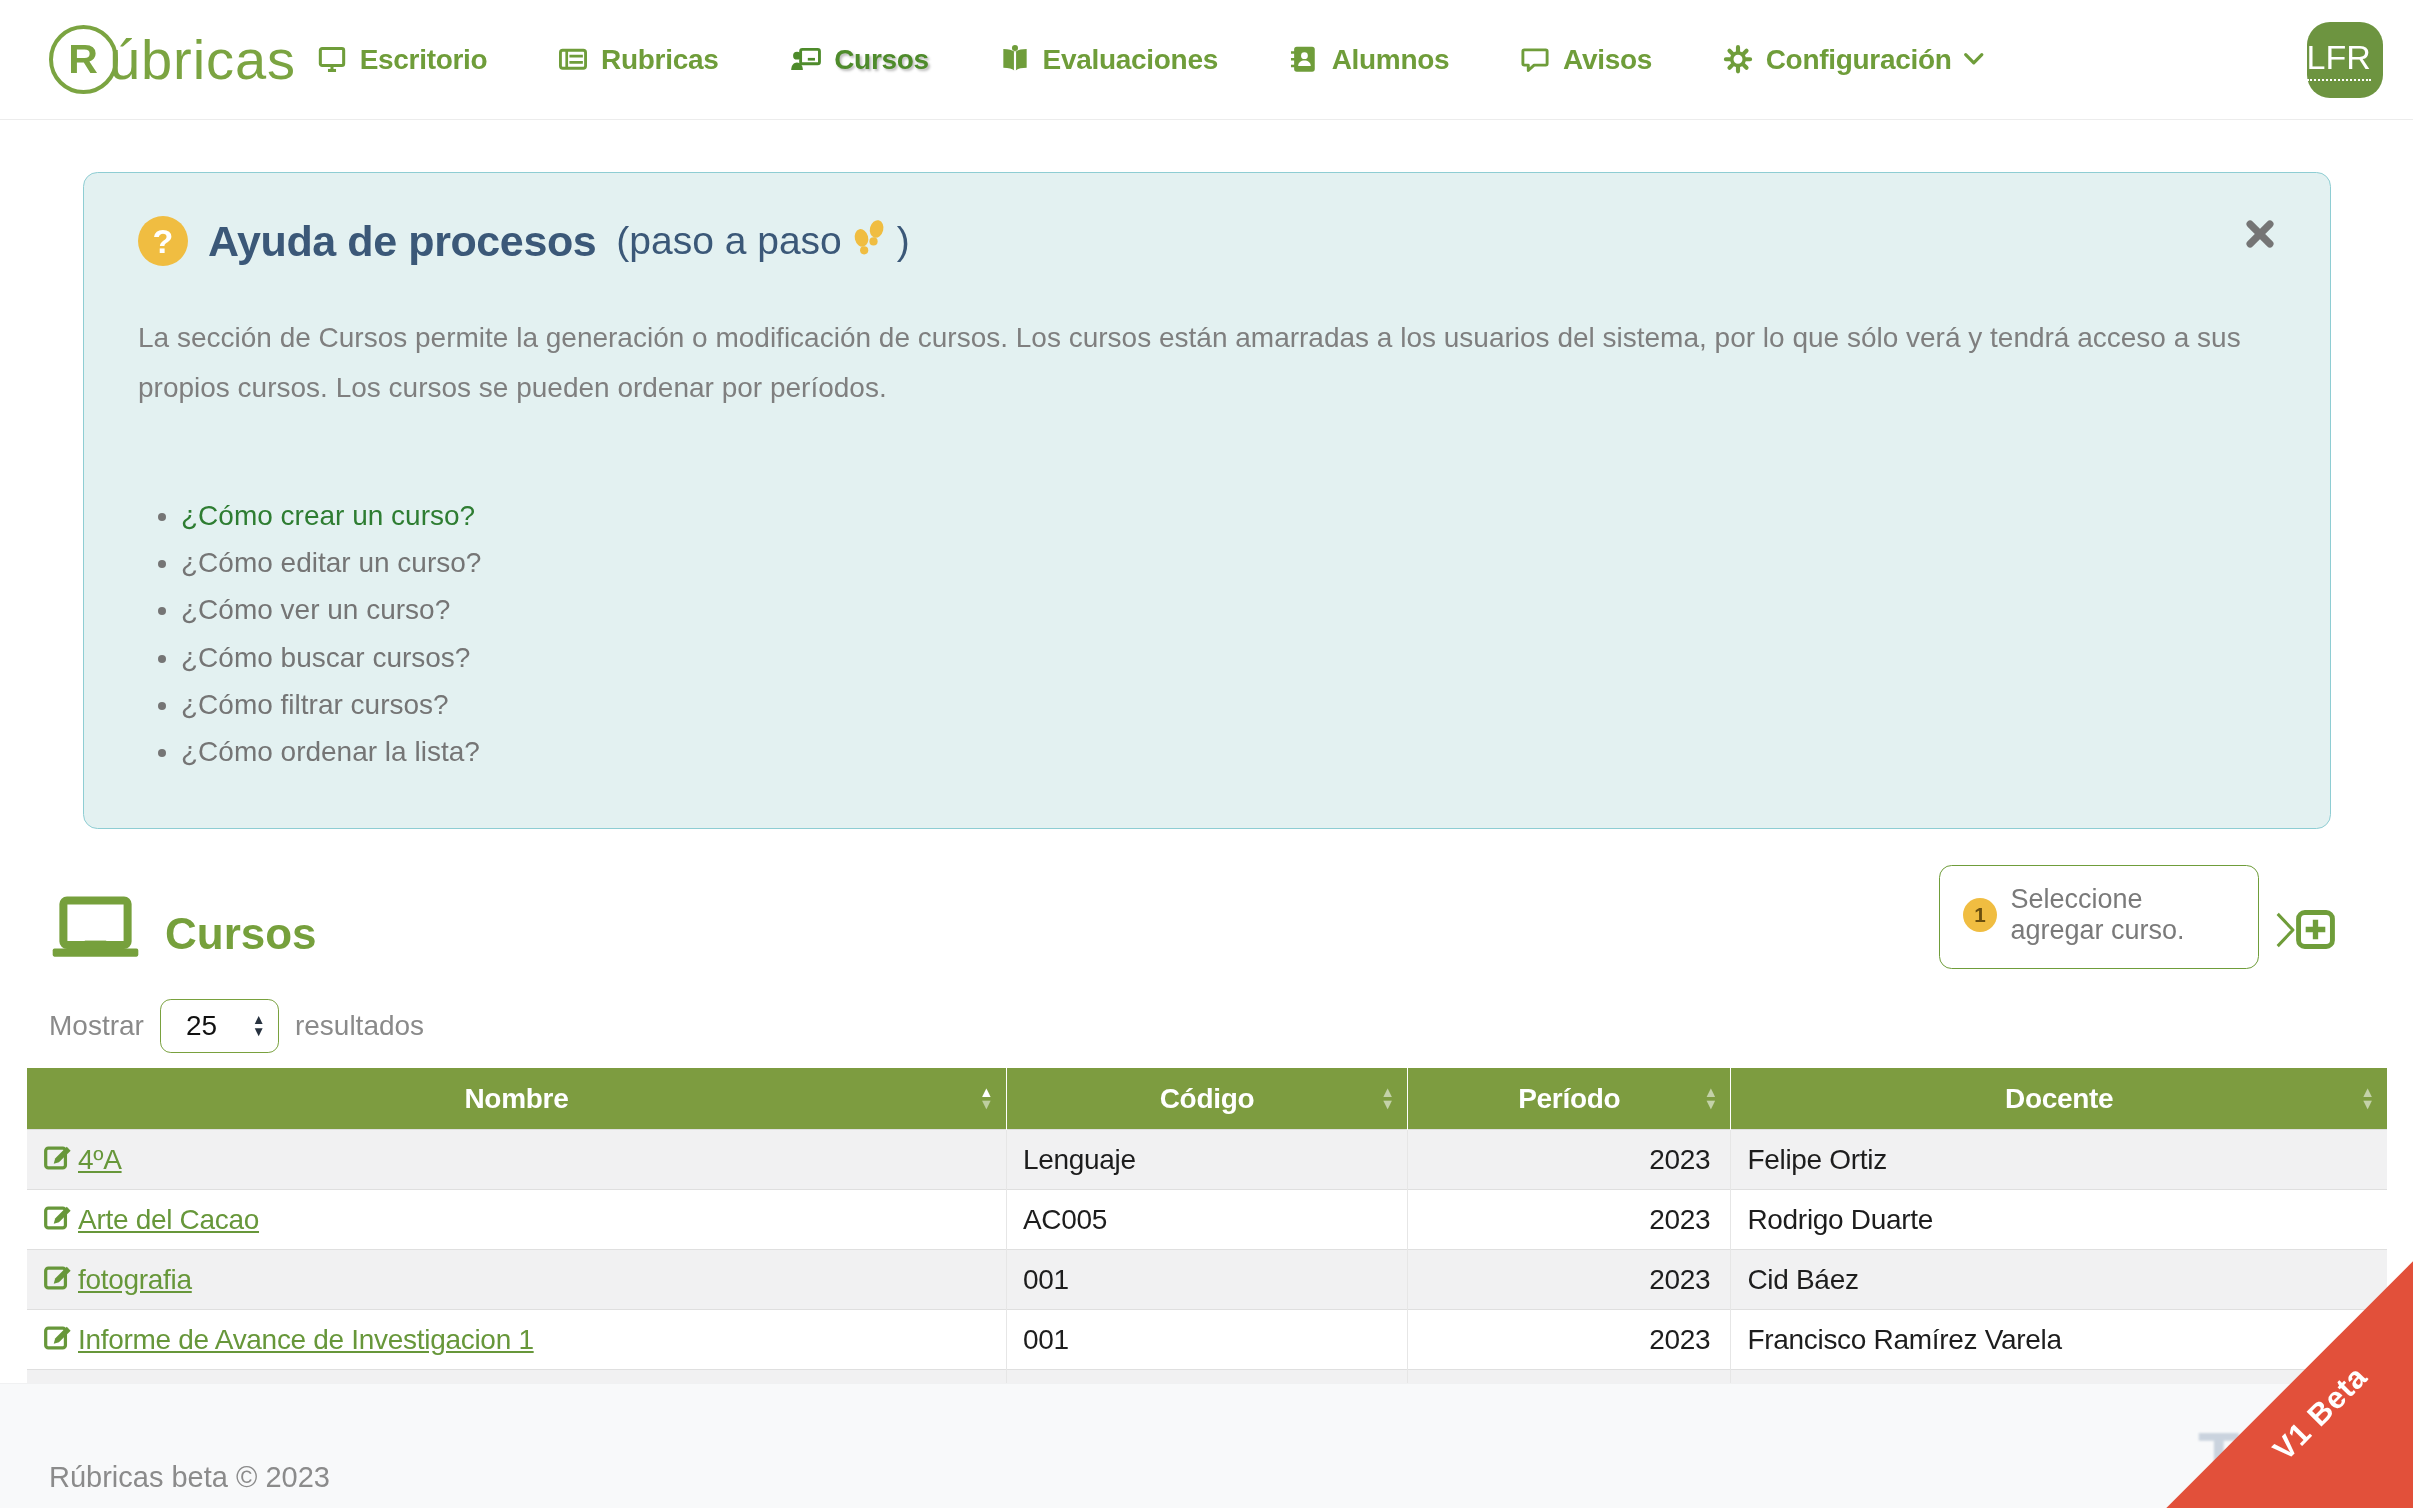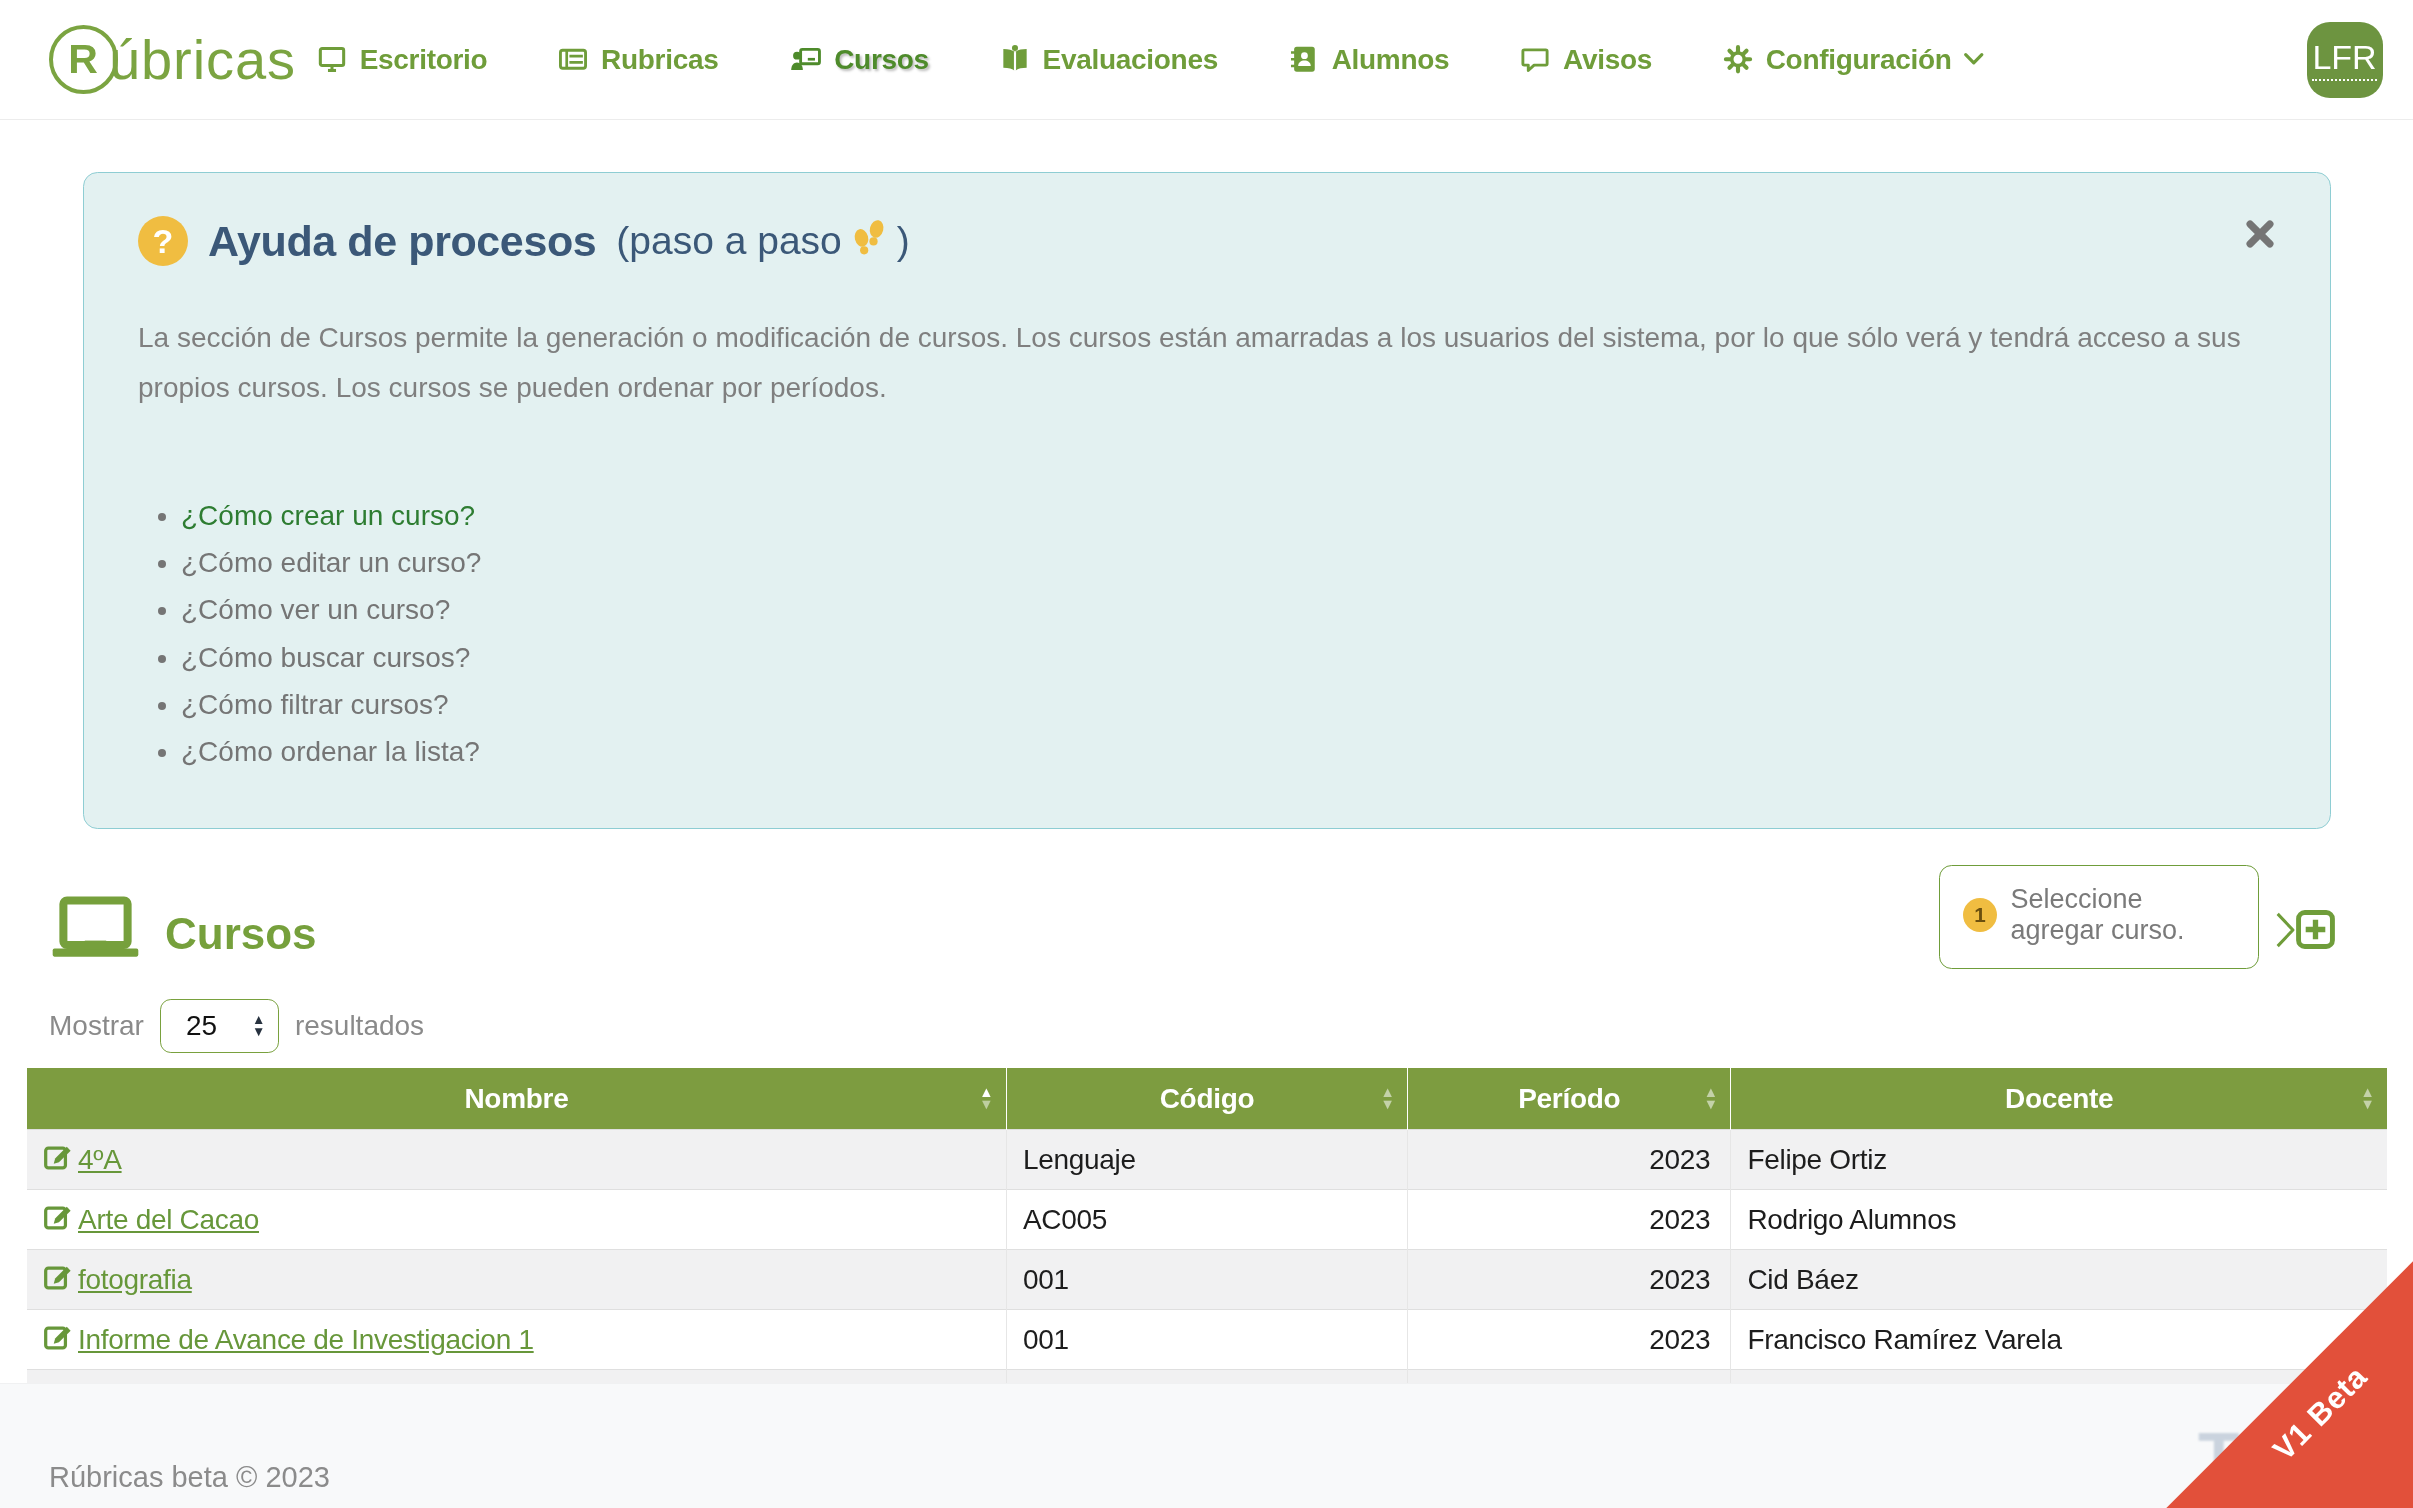--- a/index.html
+++ b/index.html
@@ -12,21 +12,21 @@
   .logo{position:absolute;left:49px;top:21.5px;height:75px;display:flex;align-items:center;
         color:#7ba441;font-size:56px;font-weight:400;letter-spacing:0.9px;}
   .logo-ring{display:inline-flex;align-items:center;justify-content:center;width:61px;height:61px;
         border:4.5px solid #7ba441;border-radius:50%;font-size:41px;font-weight:700;margin-right:-9px;}
   .nav{position:absolute;left:316px;top:0;height:119px;display:flex;align-items:center;gap:70px;}
   .nav-item{display:flex;align-items:center;gap:11.7px;color:#6f9d3a;font-size:28px;font-weight:700;
         letter-spacing:-0.3px;cursor:pointer;text-decoration:none;}
   .nav-item svg{display:block;}
   .nav-item.active{color:#4e8b2b;text-shadow:1.8px 1.8px 2.7px rgba(0,0,0,0.28);}
   .avatar{position:absolute;right:30.5px;top:21.5px;width:76px;height:76px;background:#6d9440;
-        border-radius:23px;display:flex;align-items:center;justify-content:center;cursor:pointer;}
+        border-radius:23px;display:flex;align-items:center;justify-content:flex-start;cursor:pointer;}
   .avatar span{color:#fff;font-size:34px;font-weight:500;border-bottom:2.7px dotted #fff;padding-bottom:2.7px;}
 
   
   .help-panel{position:absolute;left:83px;top:172px;width:2248px;height:657px;box-sizing:border-box;
         background:#e3f1f1;border:1.8px solid #8ecdd3;border-radius:14.4px;padding:43px 54px;z-index:2;}
   .help-header{display:flex;align-items:center;gap:20px;}
   .q-icon{width:50px;height:50px;border-radius:50%;background:#f0bd41;color:#fff;display:flex;
         align-items:center;justify-content:center;font-size:34px;font-weight:700;flex:0 0 auto;}
   .help-title{margin:0;color:#3b5878;font-size:43px;font-weight:700;letter-spacing:-0.4px;}
   .help-sub{color:#3b5878;font-size:39px;font-weight:400;display:flex;align-items:center;gap:7px;}
@@ -308,21 +308,21 @@
             <span class="cell-name">
               <span><svg width="30.5" height="30.5" viewBox="0 0 34 34">
                   <rect x="3" y="8" width="22" height="22" rx="3" fill="none" stroke="#67973a" stroke-width="3.6"></rect>
                   <path d="M13.5 19.5 L26.5 6.5 l4.3 4.3 L17.8 23.8 l-5.8 1.5 z" fill="#67973a"></path>
                 </svg></span>
               <a>Arte del Cacao</a>
             </span>
           </td>
         <td>AC005</td>
         <td class="col-periodo">2023</td>
-        <td>Rodrigo Alumnos</td>
+        <td>Rodrigo Duarte</td>
       </tr>
       <tr class="odd">
         <td>
             <span class="cell-name">
               <span><svg width="30.5" height="30.5" viewBox="0 0 34 34">
                   <rect x="3" y="8" width="22" height="22" rx="3" fill="none" stroke="#67973a" stroke-width="3.6"></rect>
                   <path d="M13.5 19.5 L26.5 6.5 l4.3 4.3 L17.8 23.8 l-5.8 1.5 z" fill="#67973a"></path>
                 </svg></span>
               <a>fotografia</a>
             </span>

